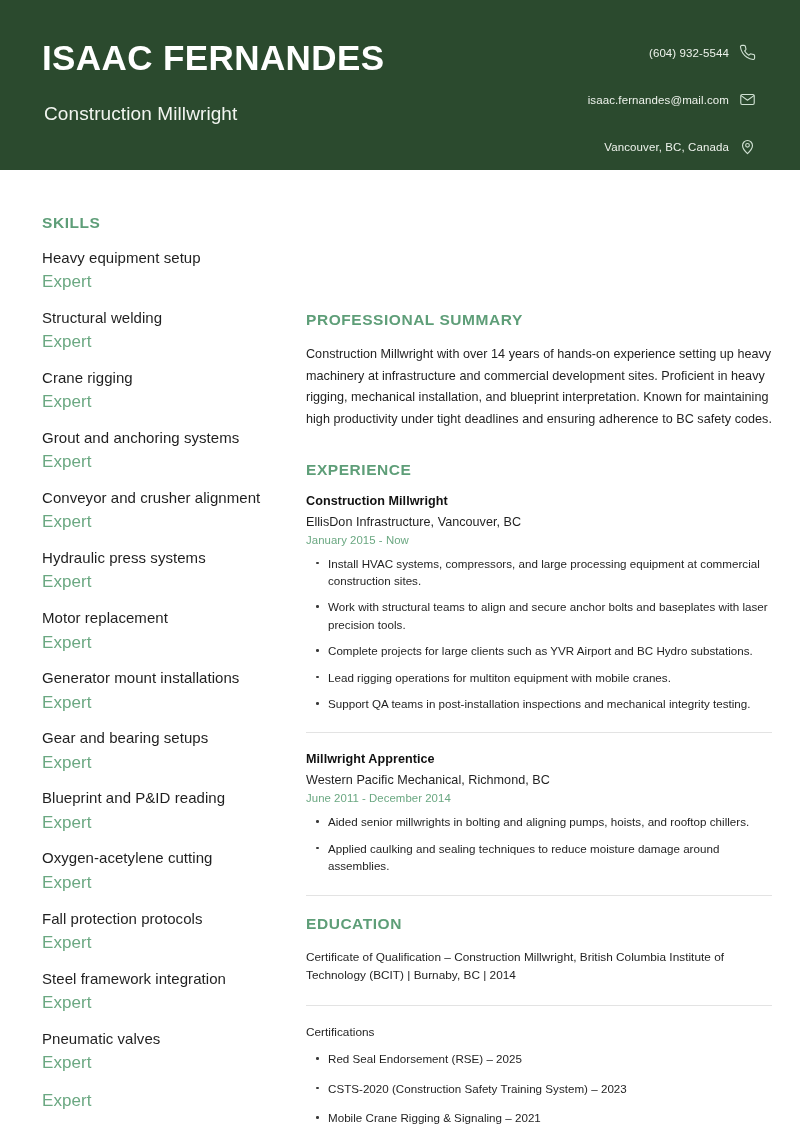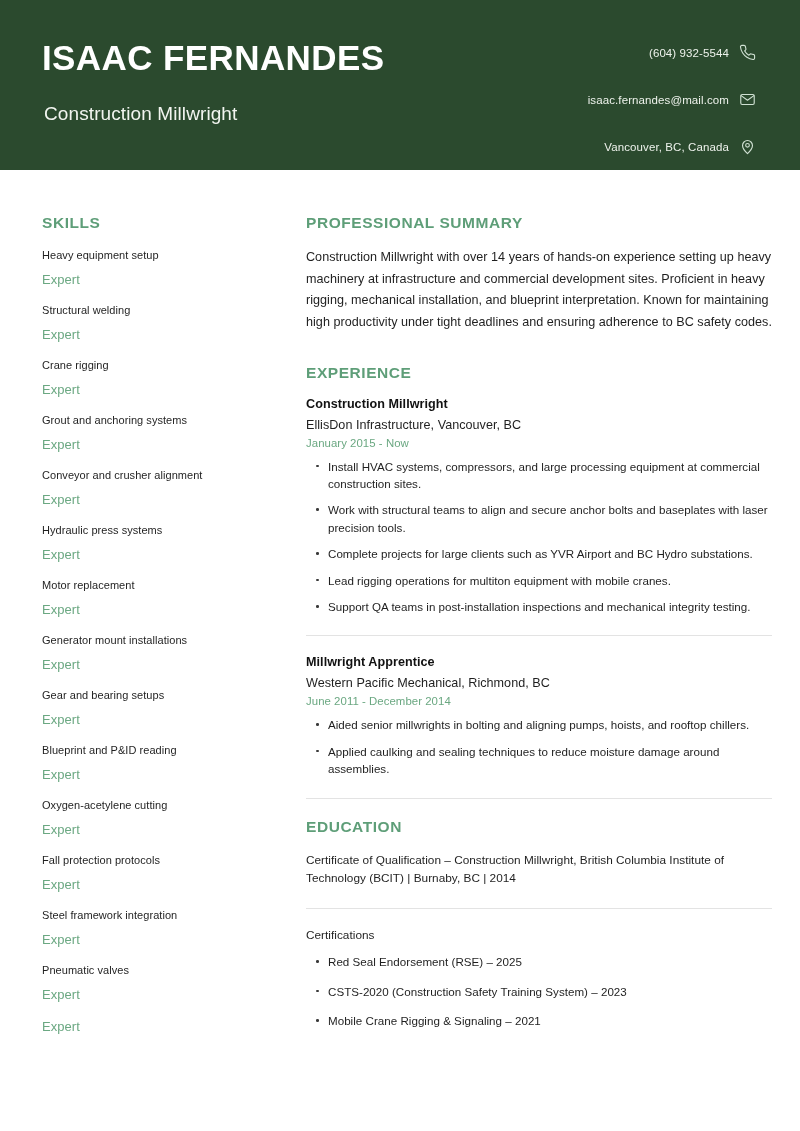--- a/index.html
+++ b/index.html
@@ -81,21 +81,21 @@
   }
   .contact-icon svg {
     display: block;
     width: 17px;
     height: 17px;
   }
 
   
   .body-wrap {
     display: flex;
-    align-items: flex-start;
+    align-items: flex-end;
     padding: 0;
   }
   .col-left {
     width: 296px;
     flex: 0 0 296px;
     box-sizing: border-box;
     padding: 44px 18px 0 42px;
   }
   .col-right {
     flex: 1 1 auto;
@@ -118,30 +118,30 @@
   
   .skills-list {
     margin: 0;
     padding: 0;
     list-style: none;
   }
   .skill-item {
     margin-bottom: 14px;
   }
   .skill-name {
-    font-size: 11px;
+    font-size: 15px;
     color: #1f1f1f;
     line-height: 1.35;
     letter-spacing: 0.05px;
   }
   .skill-level {
-    font-size: 13px;
+    font-size: 17px;
     color: #6ba882;
     line-height: 1.4;
-    margin-top: 8px;
+    margin-top: 2px;
     letter-spacing: 0.05px;
   }
 
   
   .summary-text {
     font-size: 12.6px;
     line-height: 1.72;
     color: #1f1f1f;
     margin: 0;
     letter-spacing: 0.03px;

